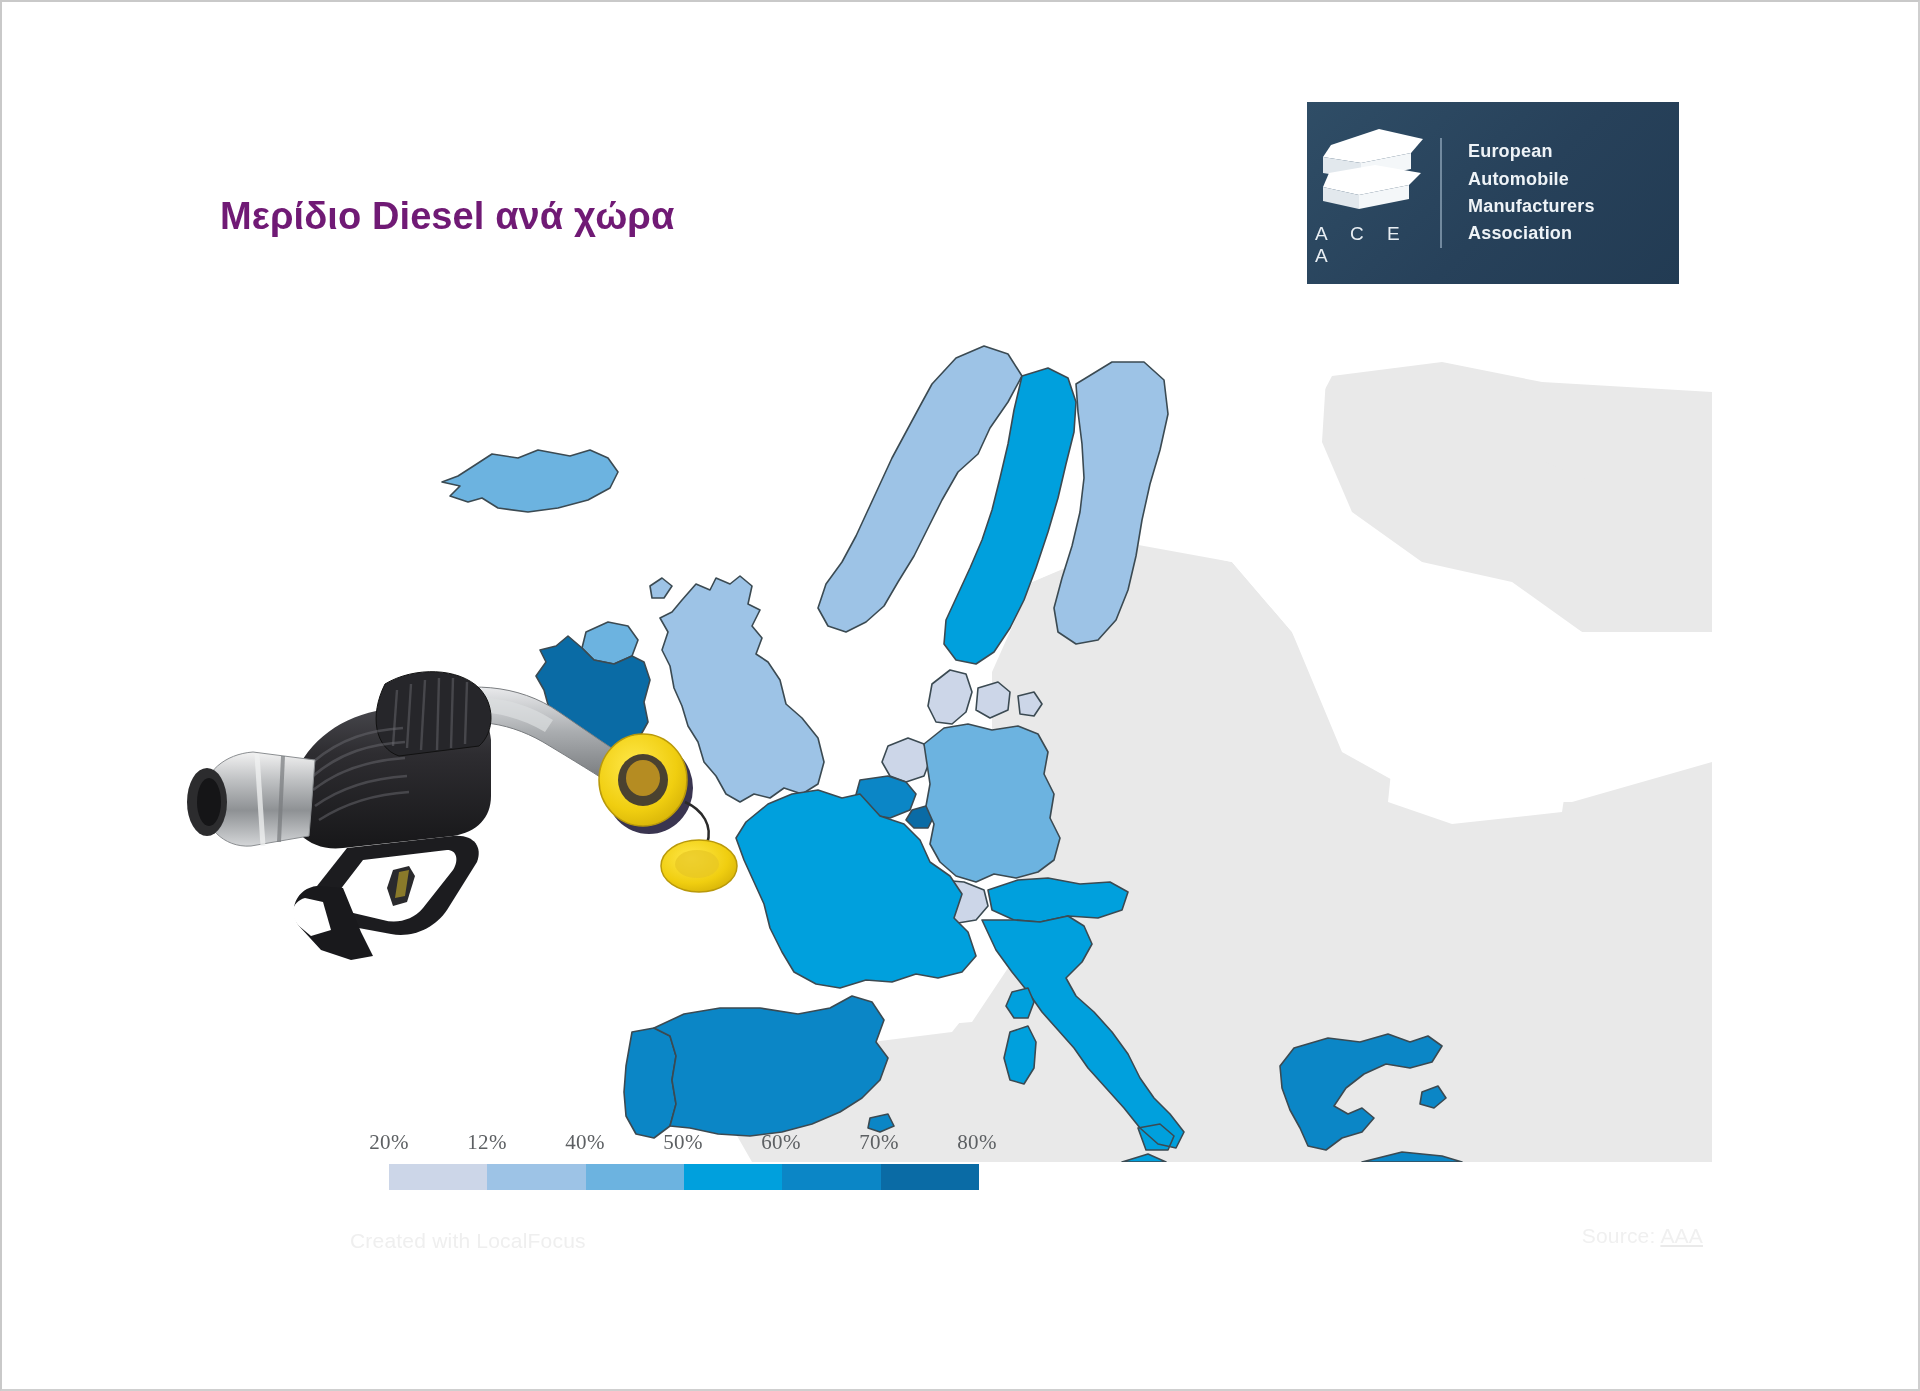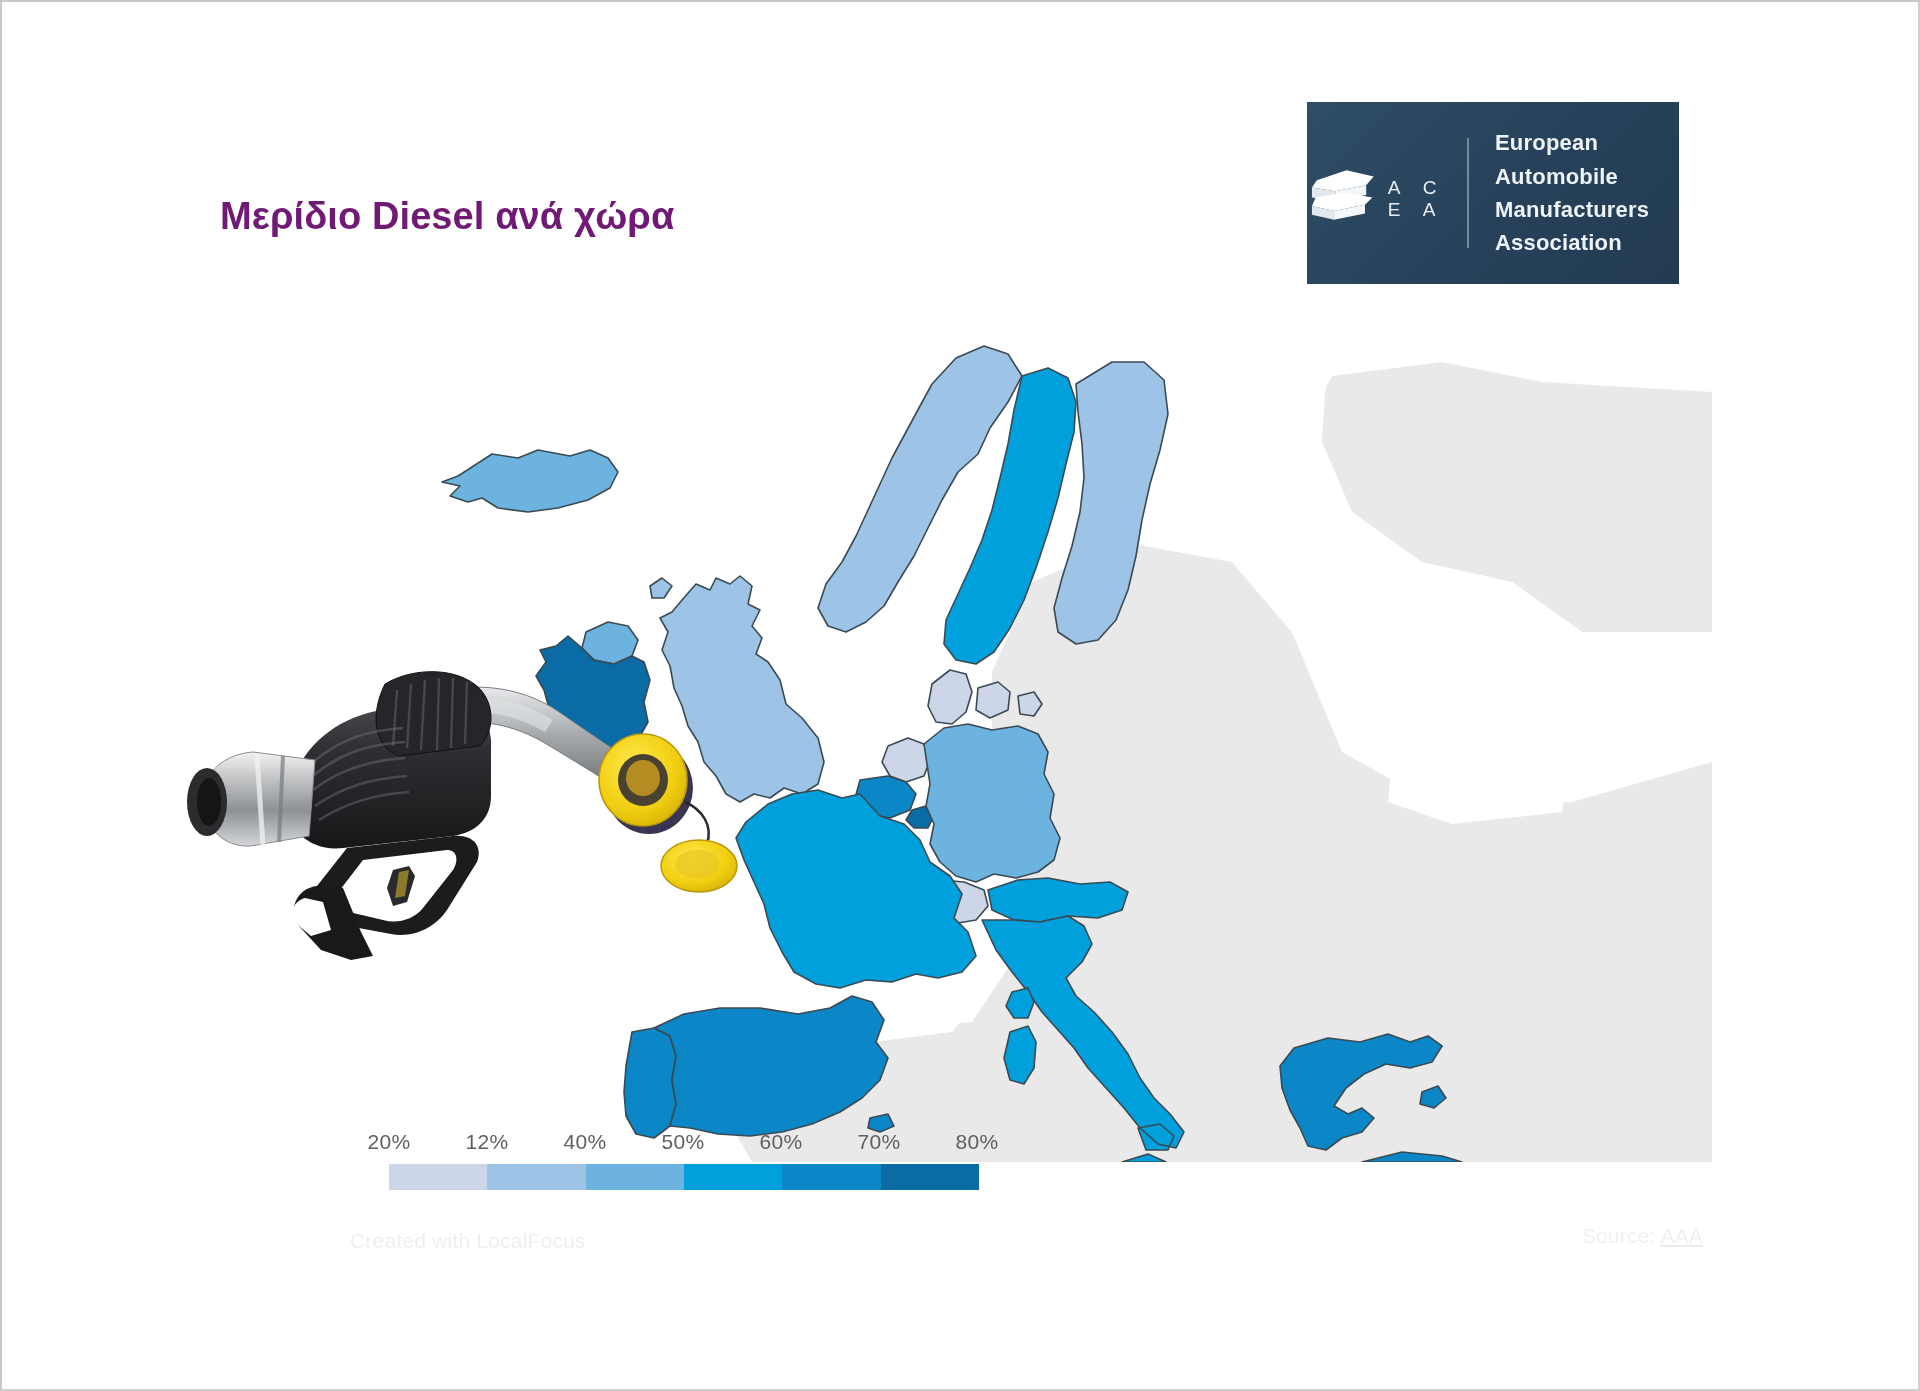--- a/index.html
+++ b/index.html
@@ -8,39 +8,39 @@
          border-top:2px solid #c9c9c9;border-left:2px solid #c9c9c9;border-right:2px solid #cfcfcf;border-bottom:2px solid #cfcfcf;overflow:hidden;}
 
   
   #title-block{position:absolute;left:218px;top:188px;width:760px;}
   #title-block .tline{font-size:38px;font-weight:bold;color:#701a75;line-height:1.38;letter-spacing:.1px;white-space:nowrap;}
   #title-line2{padding-left:10px;}
 
   
   #acea-logo{position:absolute;left:1305px;top:100px;width:372px;height:182px;background:#2b4a63;
              background:linear-gradient(135deg,#2f4d66 0%,#27415a 55%,#223b53 100%);display:flex;align-items:center;}
-  #acea-mark{width:160px;height:100%;display:flex;align-items:center;justify-content:center;padding-top:4px;}
+  #acea-mark{width:133px;height:100%;display:flex;flex-direction:column;align-items:center;justify-content:center;padding-top:4px;}
   #acea-mark svg{display:block;}
   #acea-wordmark{color:#e8eef3;font-size:19px;letter-spacing:9px;font-weight:500;margin-top:8px;padding-left:8px;}
   #acea-divider{width:2px;height:110px;background:#8ba2b5;opacity:.75;}
-  #acea-text{padding-left:26px;color:#eef3f7;font-size:22px;font-weight:bold;line-height:1.52;letter-spacing:.2px;}
+  #acea-text{padding-left:26px;color:#eef3f7;font-size:18px;font-weight:bold;line-height:1.52;letter-spacing:.2px;}
 
   
   #map-wrap{position:absolute;left:330px;top:330px;width:1380px;height:830px;}
   #map-wrap svg{display:block;width:100%;height:100%;}
   .ctry{stroke:#3b4a52;stroke-width:1.6;stroke-linejoin:round;}
   .bg-land{fill:#e9e9e9;stroke:none;}
 
   
   #nozzle{position:absolute;left:145px;top:618px;width:610px;height:340px;}
   #nozzle svg{display:block;width:100%;height:100%;}
 
   
   #legend{position:absolute;left:345px;top:1128px;width:680px;}
-  #legend-labels{position:relative;height:34px;}
+  #legend-labels{position:relative;height:34px;font-family:Liberation Serif, serif;}
   #legend-labels span{position:absolute;top:0;font-size:21px;color:#5d6063;letter-spacing:.3px;transform:translateX(-50%);}
   #legend-bar{display:flex;height:26px;width:590px;margin-left:42px;}
   #legend-bar i{flex:1;display:block;}
 
   
   #footer-left{position:absolute;left:348px;top:1227px;font-size:21px;color:#efefef;letter-spacing:.2px;}
   #footer-right{position:absolute;right:215px;top:1222px;font-size:21px;color:#f0f0f0;letter-spacing:.2px;}
   #footer-right u{text-decoration:underline;text-decoration-color:#eaeaea;}
 </style>
 </head>

